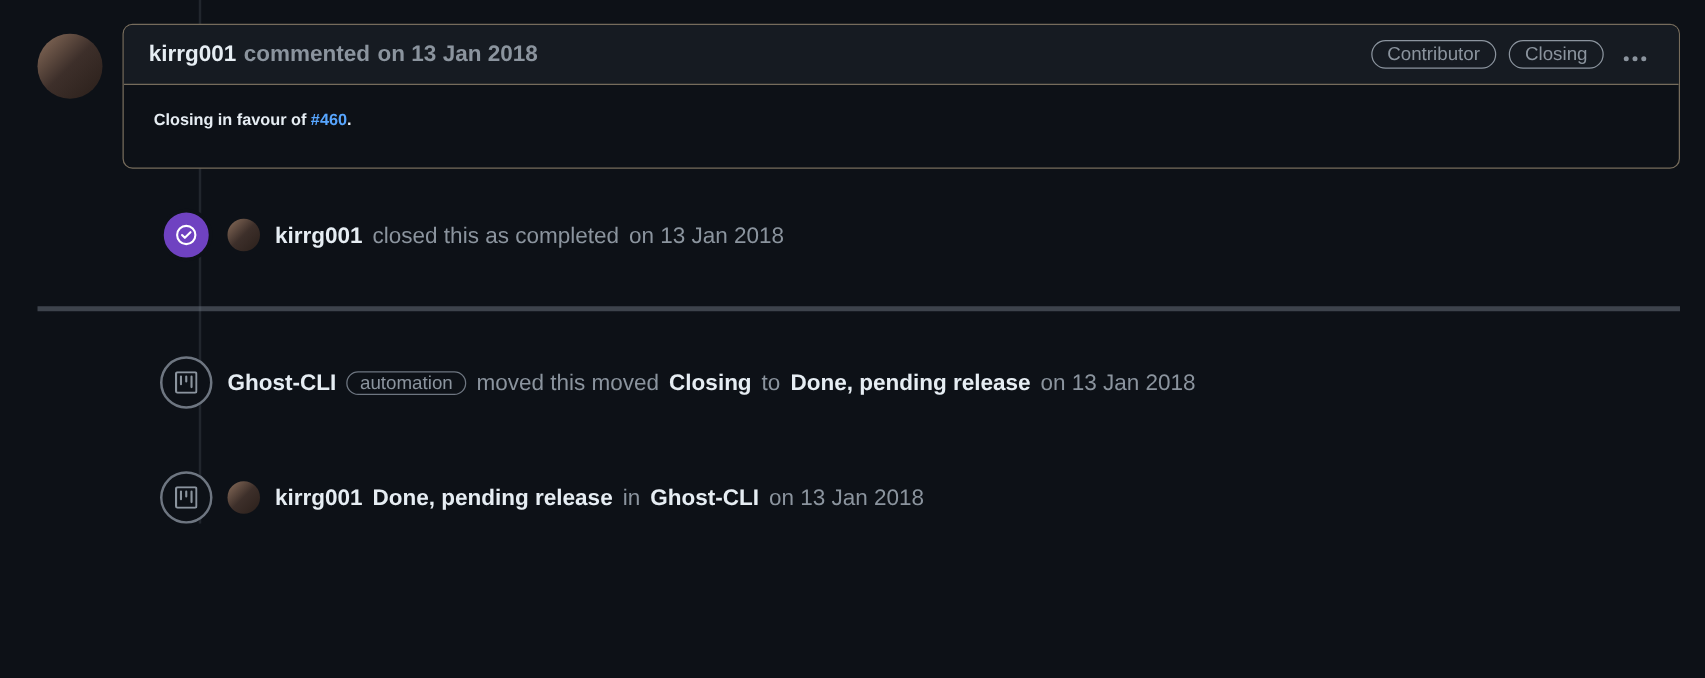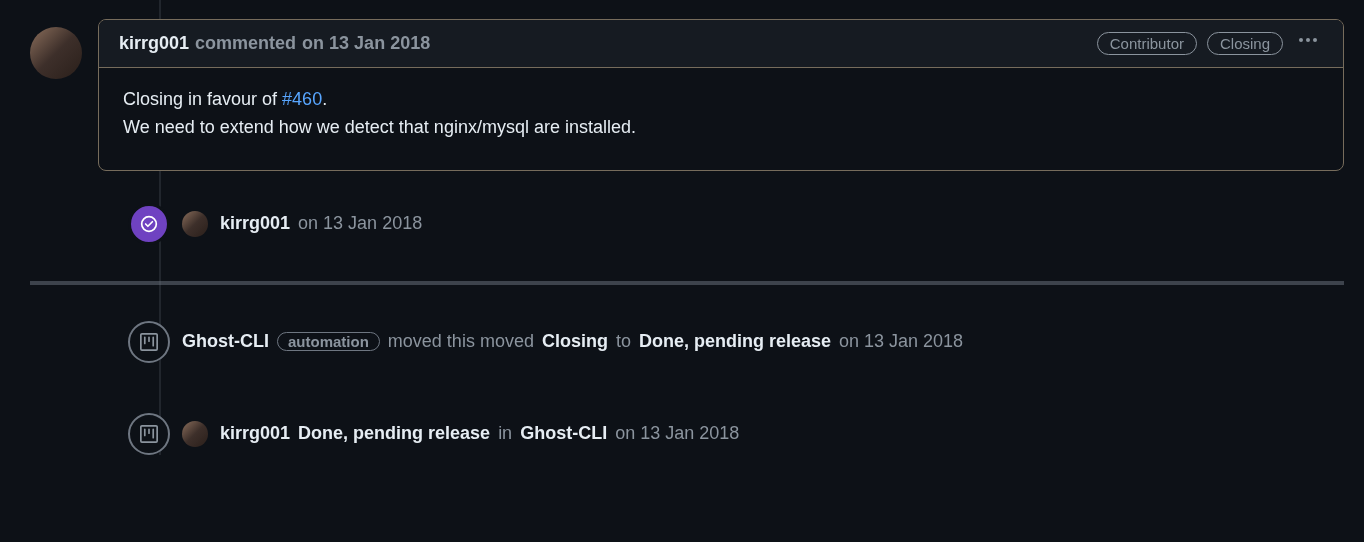--- a/index.html
+++ b/index.html
@@ -85,21 +85,21 @@
       font-size: 18px;
     }
     .comment-header-left {
       display: flex;
       gap: 6px;
       align-items: center;
     }
     .comment-header-right {
       display: flex;
       gap: 10px;
-      align-items: flex-start;
+      align-items: flex-end;
     }
     .username {
       font-weight: 600;
       color: #e6edf3;
     }
     .muted {
       color: #8b949e;
       font-weight: bold;
     }
     .badge {
@@ -108,35 +108,36 @@
       padding: 2px 12px;
       font-size: 15px;
       color: #8b949e;
     }
     .badge-small {
       border: 1px solid #6e7681;
       border-radius: 20px;
       padding: 0px 10px;
       font-size: 15px;
       color: #8b949e;
-      font-weight: 700;
+      font-weight: 400;
     }
     .kebab {
       color: #8b949e;
       display: flex;
       gap: 3px;
       padding: 6px;
       cursor: pointer;
     }
     .kebab span { width: 4px; height: 4px; border-radius: 50%; background: #8b949e; }
     .comment-body {
       padding: 18px 24px 28px;
-      font-size: 18px;
+      font-size: 13px;
       line-height: 1.55;
       color: #e6edf3;
+      font-weight: bold;
     }
     .link {
       color: #58a6ff;
       text-decoration: none;
     }
     .timeline-item {
       display: flex;
       align-items: center;
       gap: 12px;
       position: relative;
@@ -213,35 +214,35 @@
             <span></span>
               <span></span>
               <span></span>
           </div>
         </div>
       </div>
       <div class="comment-body">
         <div>
           <span>Closing in favour of </span><a class="link">#460</a><span>.</span>
         </div>
-        <div>We need to extend how we detect that nginx/mysql are installed.</div>
       </div>
     </div>
   </div>
 
   <div class="timeline-item">
     <div class="event-badge closed">
       <svg width="18" height="18" viewBox="0 0 16 16" fill="none">
         <circle cx="8" cy="8" r="6.5" stroke="#fff" stroke-width="1.5"></circle>
         <path d="M5 8l2 2 4-4" stroke="#fff" stroke-width="1.5" fill="none" stroke-linecap="round" stroke-linejoin="round"></path>
       </svg>
     </div>
     <div class="avatar-small"></div>
     <div class="event-text">
       <span class="bold">kirrg001</span>
+      <span>closed this as completed</span>
       <span>on 13 Jan 2018</span>
     </div>
   </div>
 
   <div class="divider"></div>
 
   <div class="timeline-item after-divider">
     <div class="event-badge project">
       <svg width="18" height="18" viewBox="0 0 16 16" fill="#8b949e">
         <path d="M1.75 0h12.5C15.216 0 16 .784 16 1.75v12.5A1.75 1.75 0 0 1 14.25 16H1.75A1.75 1.75 0 0 1 0 14.25V1.75C0 .784.784 0 1.75 0ZM1.5 1.75v12.5c0 .138.112.25.25.25h12.5a.25.25 0 0 0 .25-.25V1.75a.25.25 0 0 0-.25-.25H1.75a.25.25 0 0 0-.25.25ZM11.75 3a.75.75 0 0 1 .75.75v7.5a.75.75 0 0 1-1.5 0v-7.5a.75.75 0 0 1 .75-.75Zm-8.25.75a.75.75 0 0 1 1.5 0v5.5a.75.75 0 0 1-1.5 0ZM8 3a.75.75 0 0 1 .75.75v3.5a.75.75 0 0 1-1.5 0v-3.5A.75.75 0 0 1 8 3Z"></path>

